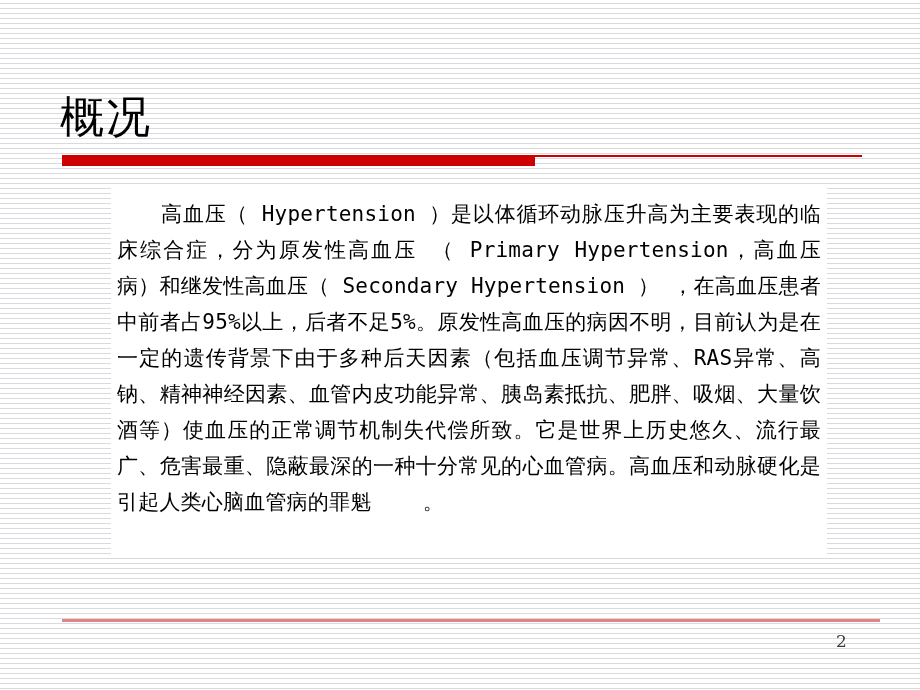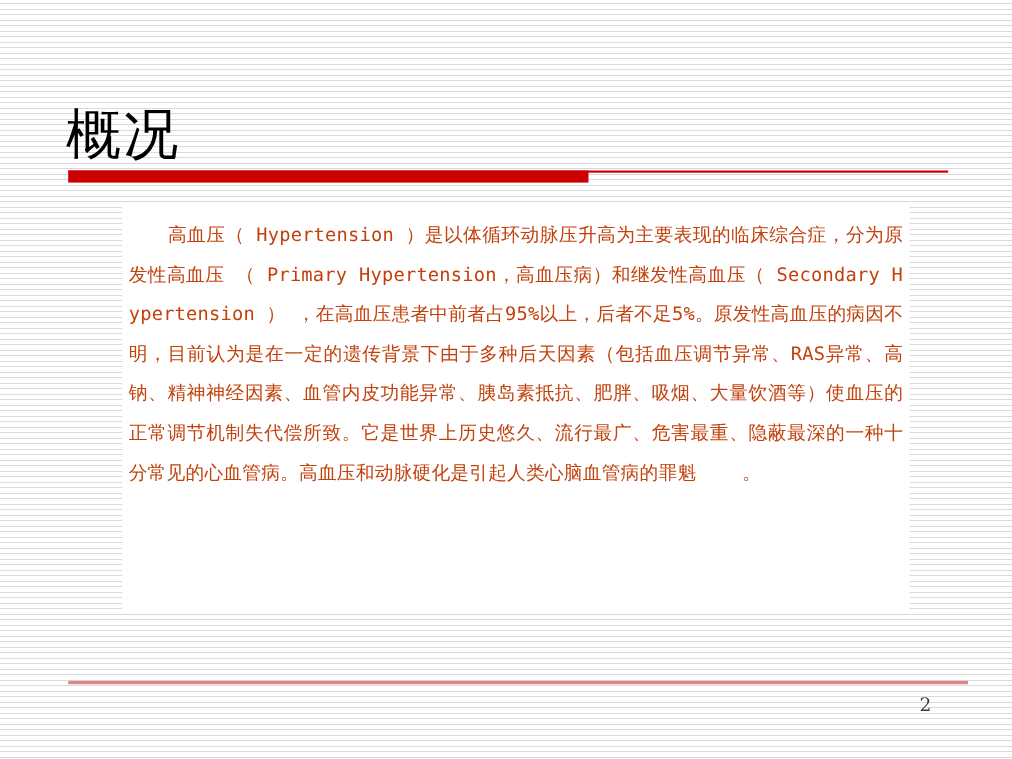--- a/index.html
+++ b/index.html
@@ -43,21 +43,21 @@
 
   
   .slide-title {
     position: absolute;
     left: 60px;
     top: 56px;
     width: 700px;
     height: 64px;
     line-height: 64px;
     font-family: "DejaVu Serif", "Liberation Serif", serif;
-    font-size: 50px;
+    font-size: 44px;
     font-weight: normal;
     color: #000000;
     letter-spacing: 2px;
     white-space: nowrap;
   }
 
   
   .divider-red-thin {
     position: absolute;
     left: 62px;
@@ -85,23 +85,23 @@
     height: 367px;
     background-color: #ffffff;
     box-sizing: border-box;
     padding: 8px 6px 6px 6px;
     overflow: hidden;
   }
 
   .body-text {
     margin: 0;
     font-family: "DejaVu Sans Mono", "Liberation Mono", monospace;
-    font-size: 17px;
+    font-size: 21px;
     line-height: 36px;
-    color: #c2410c;
+    color: #000000;
     text-align: justify;
     text-justify: inter-character;
     text-indent: 2.1em;
     letter-spacing: 0.2px;
     word-break: break-all;
     white-space: pre-wrap;
   }
 
   
   .divider-footer {

